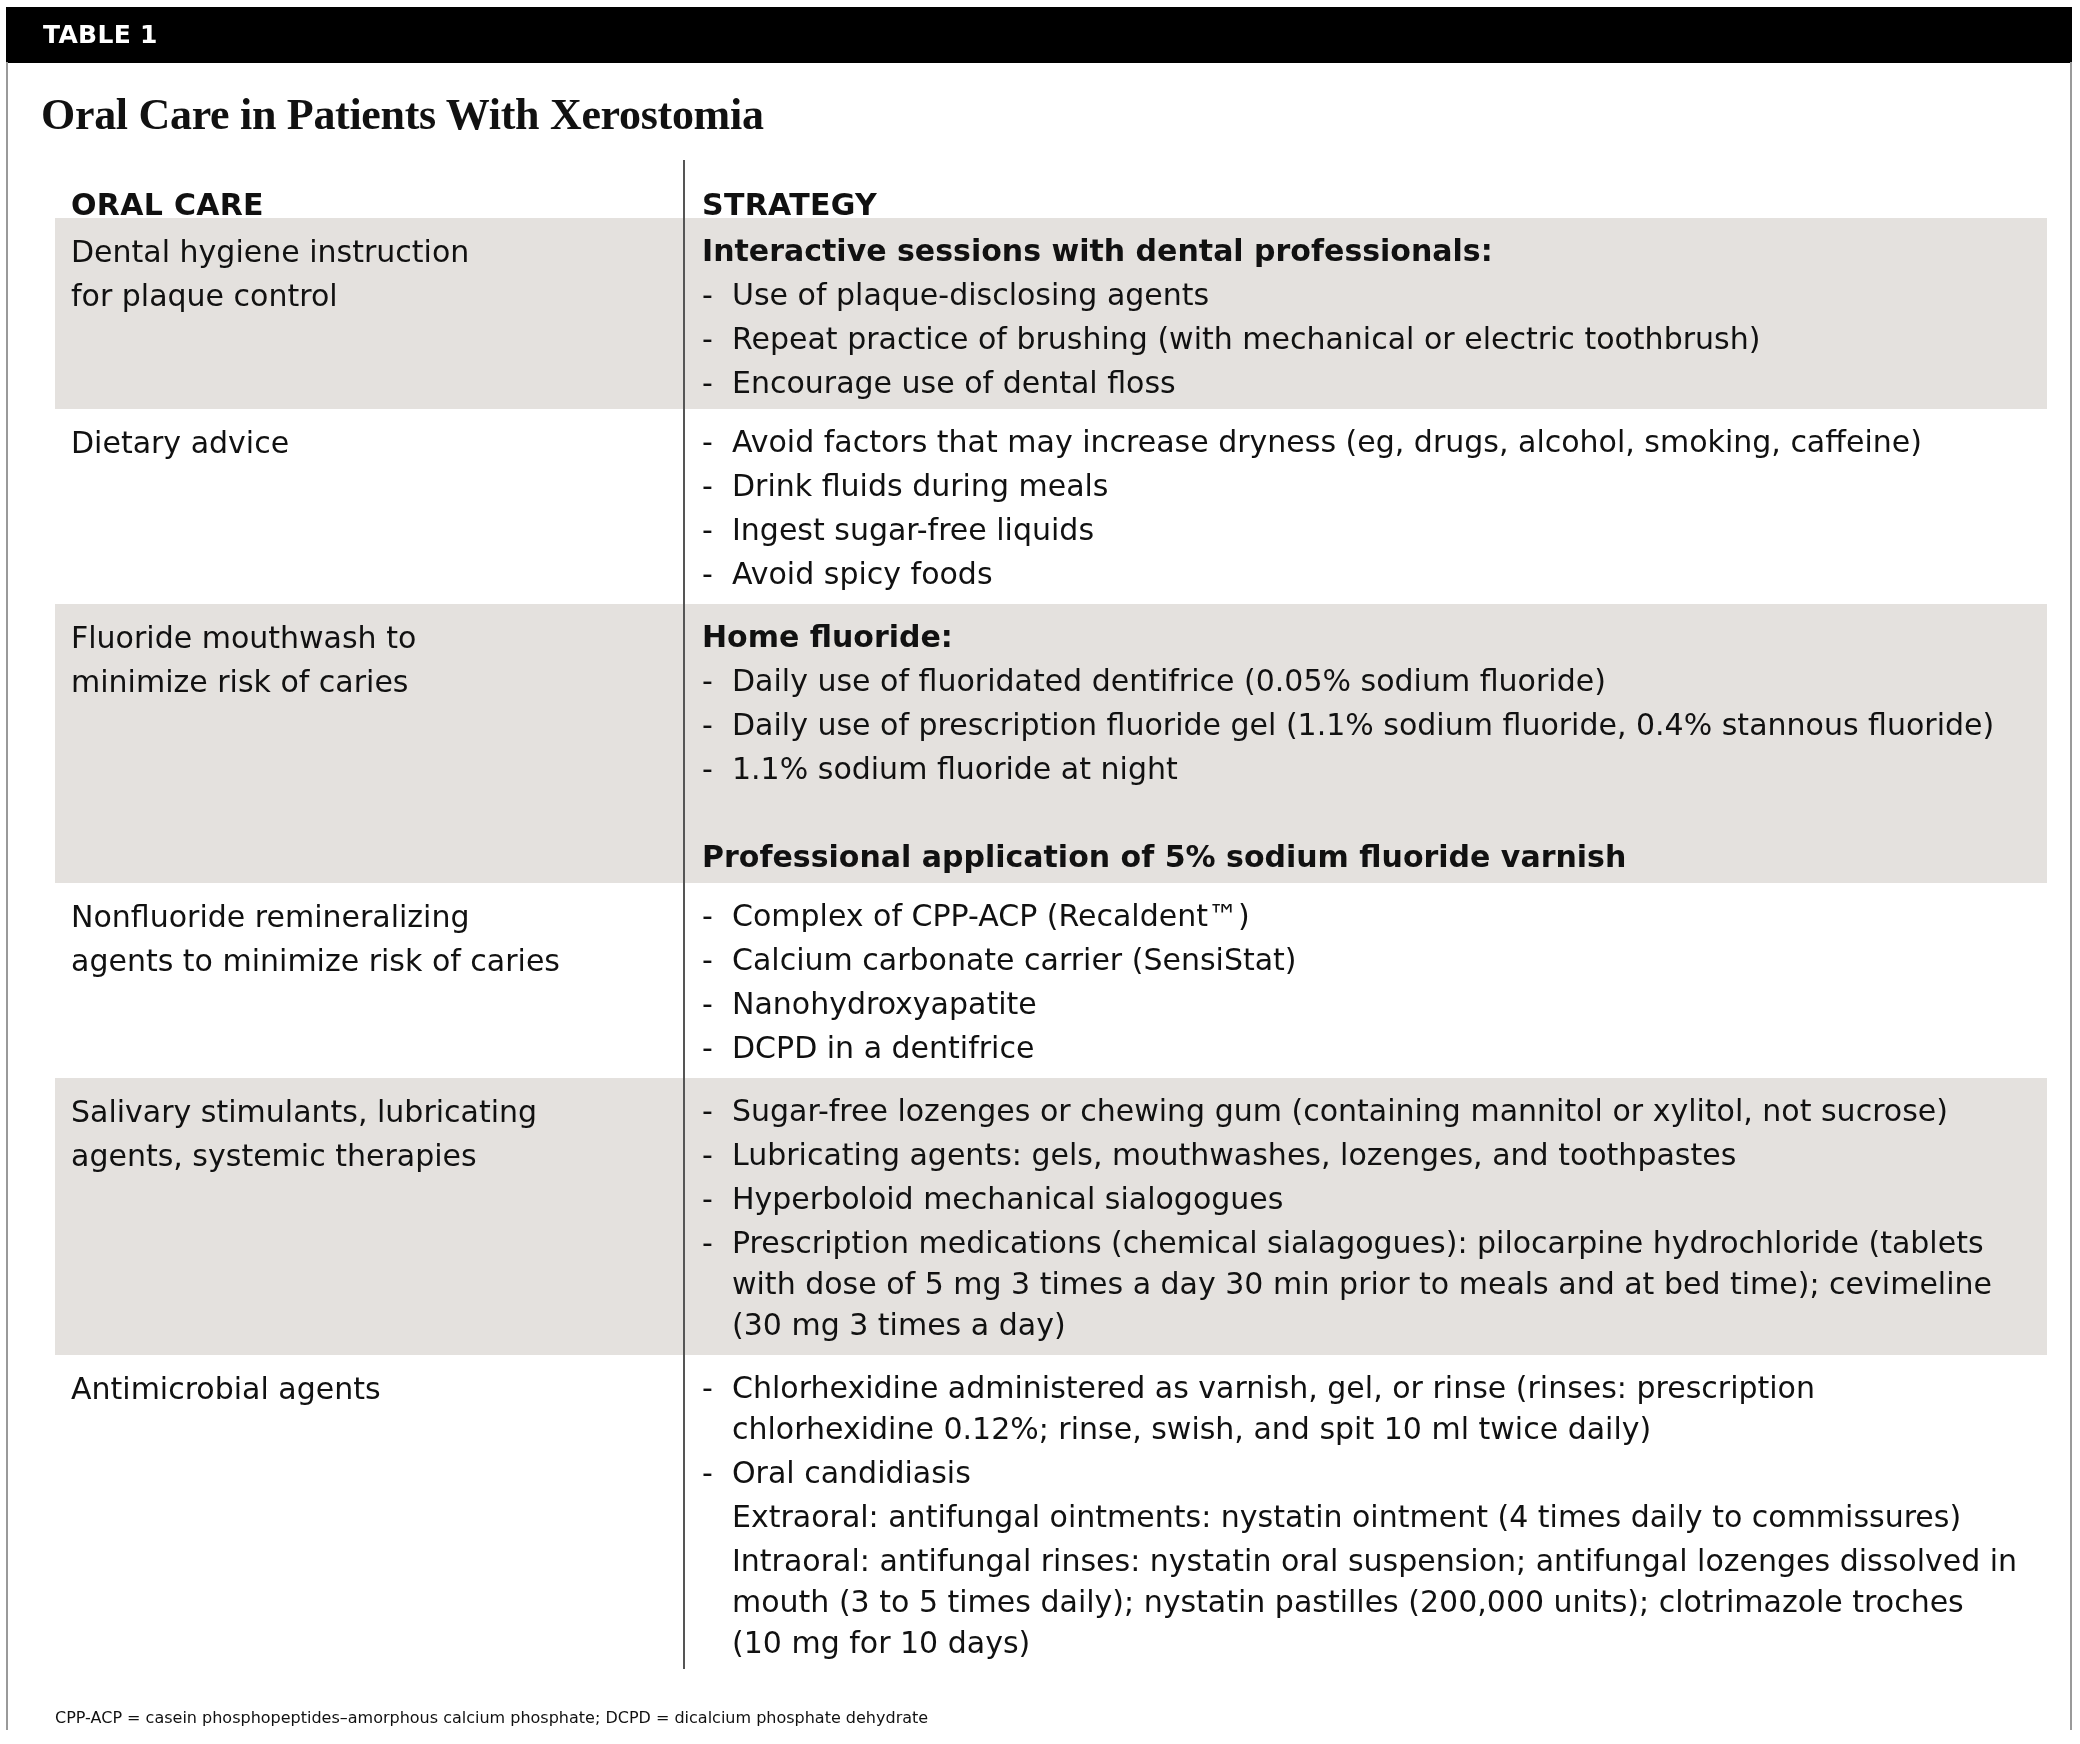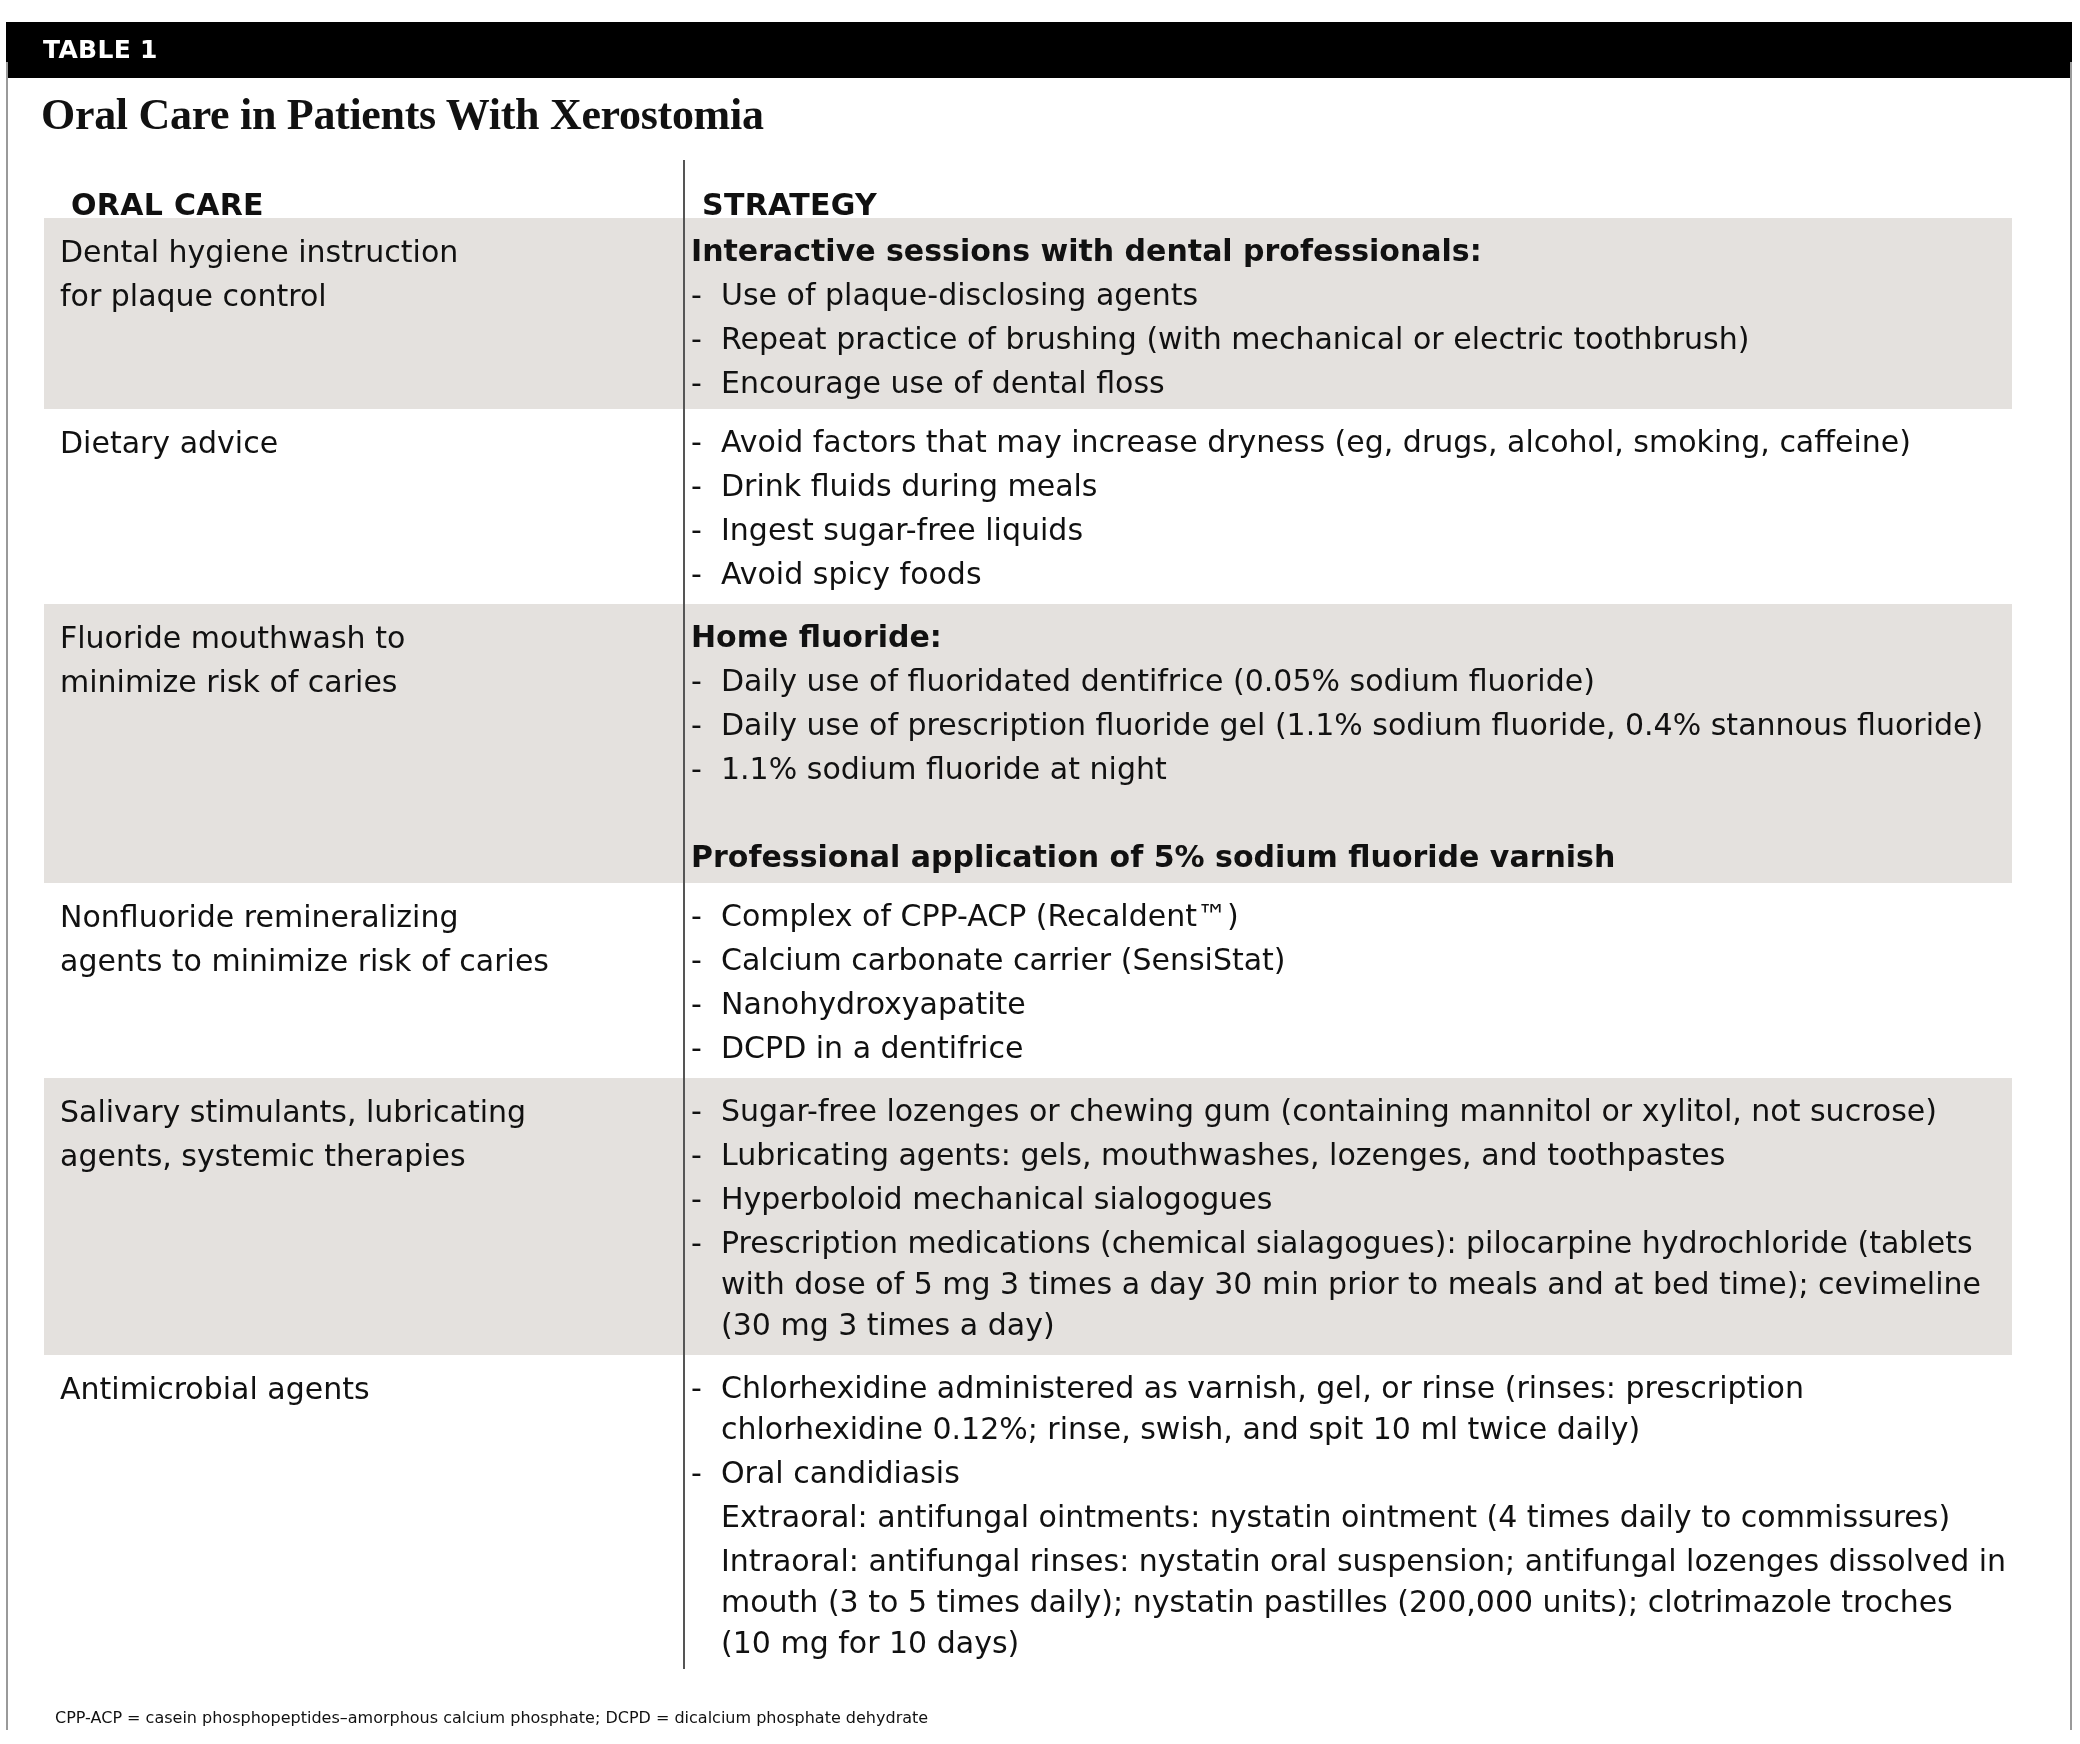--- a/index.html
+++ b/index.html
@@ -1,29 +1,29 @@
 <!DOCTYPE html>
 <html><head>
 <meta charset="utf-8">
 <style>
   html, body { margin: 0; padding: 0; background: #ffffff; }
   body { width: 2080px; height: 1744px; position: relative; overflow: hidden;
          font-family: "DejaVu Sans", sans-serif; color: #111111; }
   .frame-left { position: absolute; left: 6px; top: 62px; width: 2px; height: 1668px; background: #9a9a9a; }
   .frame-right { position: absolute; left: 2070px; top: 62px; width: 2px; height: 1668px; background: #9a9a9a; }
-  .label-bar { position: absolute; left: 6px; top: 22px; width: 2066px; height: 56px; background: #000000; }
+  .label-bar { position: absolute; left: 6px; top: 7px; width: 2066px; height: 56px; background: #000000; }
   .label-text { position: absolute; left: 37px; top: 13px; color: #ffffff; font-weight: bold;
                 font-size: 25px; letter-spacing: 0.3px; line-height: 30px; }
   .title { position: absolute; left: 41px; top: 88px; font-family: "Liberation Serif", serif;
            font-weight: bold; font-size: 44px; line-height: 54px; letter-spacing: -0.3px; color: #111111; }
   .divider { position: absolute; left: 683px; top: 160px; width: 2px; height: 1509px; background: #555555; }
   .col-header { position: absolute; top: 185px; font-weight: bold; font-size: 30px; line-height: 40px; letter-spacing: 0.3px; }
   .col-header.left { left: 71px; }
   .col-header.right { left: 702px; }
-  .row { position: absolute; left: 44px; width: 1968px; }
+  .row { position: absolute; left: 55px; width: 1968px; padding-left: 24px; }
   .row.shaded { background: #e4e1de; }
   .cell-left { position: absolute; left: 16px; top: 12px; width: 590px; font-size: 30px; line-height: 44px; }
   .cell-right { position: absolute; left: 647px; top: 12px; width: 1318px; font-size: 30px; line-height: 41px; }
   .group-heading { font-weight: bold; margin-bottom: 3px; }
   .item { position: relative; padding-left: 30px; margin-bottom: 3px; }
   .item .dash { position: absolute; left: 0; top: 0; }
   .sub { margin-top: 3px; }
   .spacer { height: 44px; }
   .footnote { position: absolute; left: 55px; top: 1702px; font-size: 16px; line-height: 32px; color: #111111; }
 </style>

